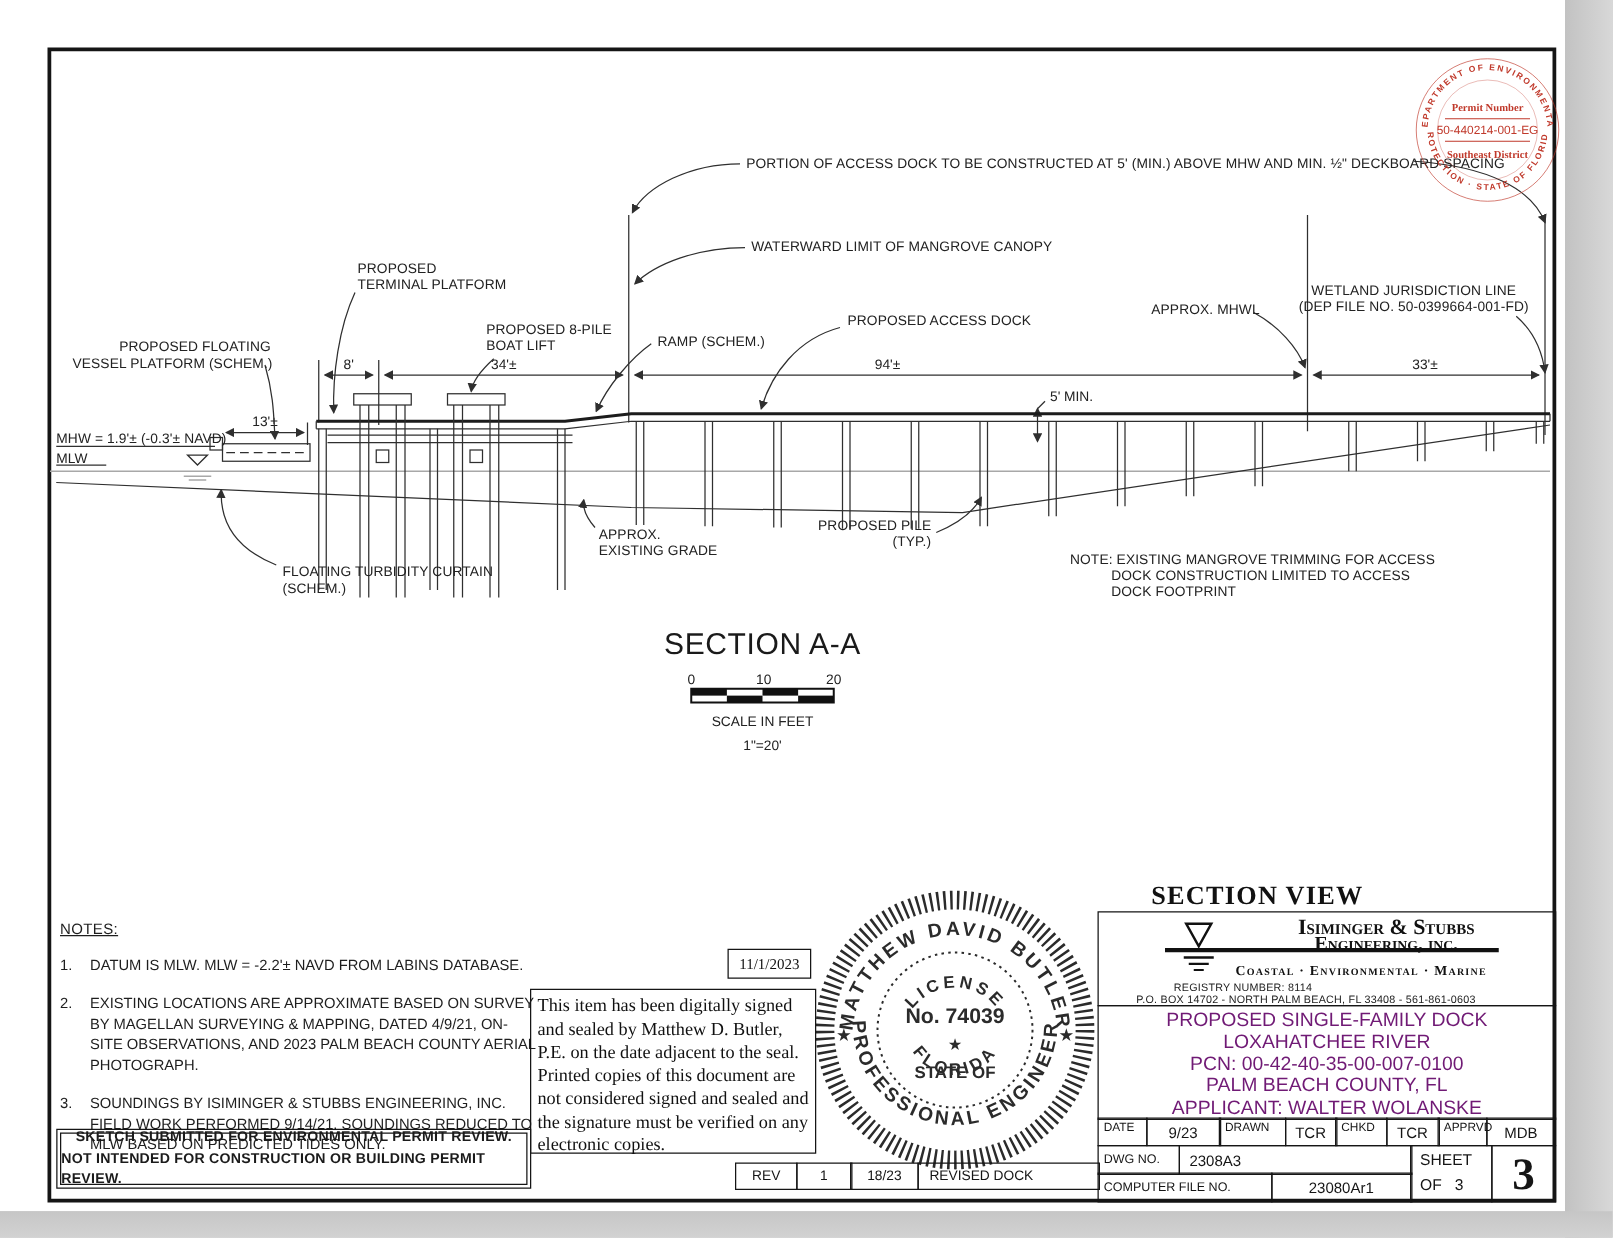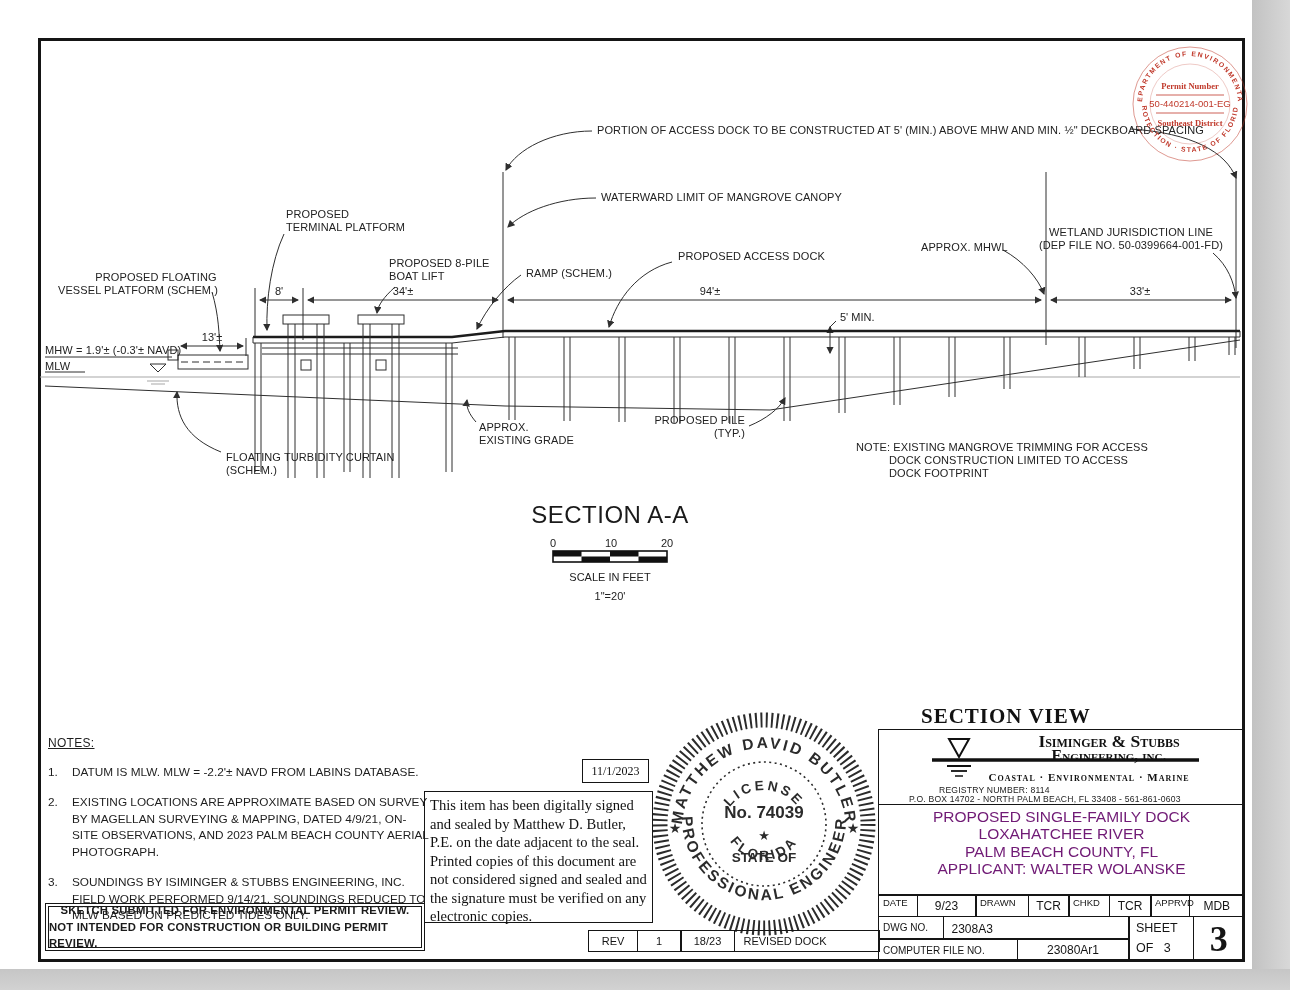--- a/index.html
+++ b/index.html
@@ -243,20 +243,21 @@
     <div class="company-name" style="position:absolute; left:100px; top:1px; width:260px; font-size:17.5px;">Isiminger &amp; Stubbs</div>
     <div class="company-name" style="position:absolute; left:100px; top:17px; width:260px; font-size:16px;">Engineering, inc.</div>
     <div class="tagline" style="position:absolute; left:60px; top:41px; width:300px;">Coastal · Environmental · Marine</div>
     <div class="tinyline" style="position:absolute; left:60px; top:55px; width:300px;">REGISTRY NUMBER: 8114</div>
     <div class="tinyline" style="position:absolute; left:30px; top:64px; width:340px;">P.O. BOX 14702 - NORTH PALM BEACH, FL  33408 - 561-861-0603</div>
   </div>
 
   <div class="cell" style="left:878px; top:803.5px; width:367px; height:92px; padding-top:3px;">
     <div class="project-line">PROPOSED SINGLE-FAMILY DOCK</div>
     <div class="project-line">LOXAHATCHEE RIVER</div>
+    <div class="project-line">PCN: 00-42-40-35-00-007-0100</div>
     <div class="project-line">PALM BEACH COUNTY, FL</div>
     <div class="project-line">APPLICANT: WALTER WOLANSKE</div>
   </div>
 
   <div class="cell cell-label" style="left:878px; top:894px; width:40px; height:23px;">DATE</div>
   <div class="cell cell-val" style="left:916.5px; top:894px; width:60px; height:23px;">9/23</div>
   <div class="cell cell-label" style="left:975px; top:894px; width:54px; height:23px;">DRAWN</div>
   <div class="cell cell-val" style="left:1027.5px; top:894px; width:42px; height:23px;">TCR</div>
   <div class="cell cell-label" style="left:1068px; top:894px; width:42px; height:23px;">CHKD</div>
   <div class="cell cell-val" style="left:1108.5px; top:894px; width:43px; height:23px;">TCR</div>

